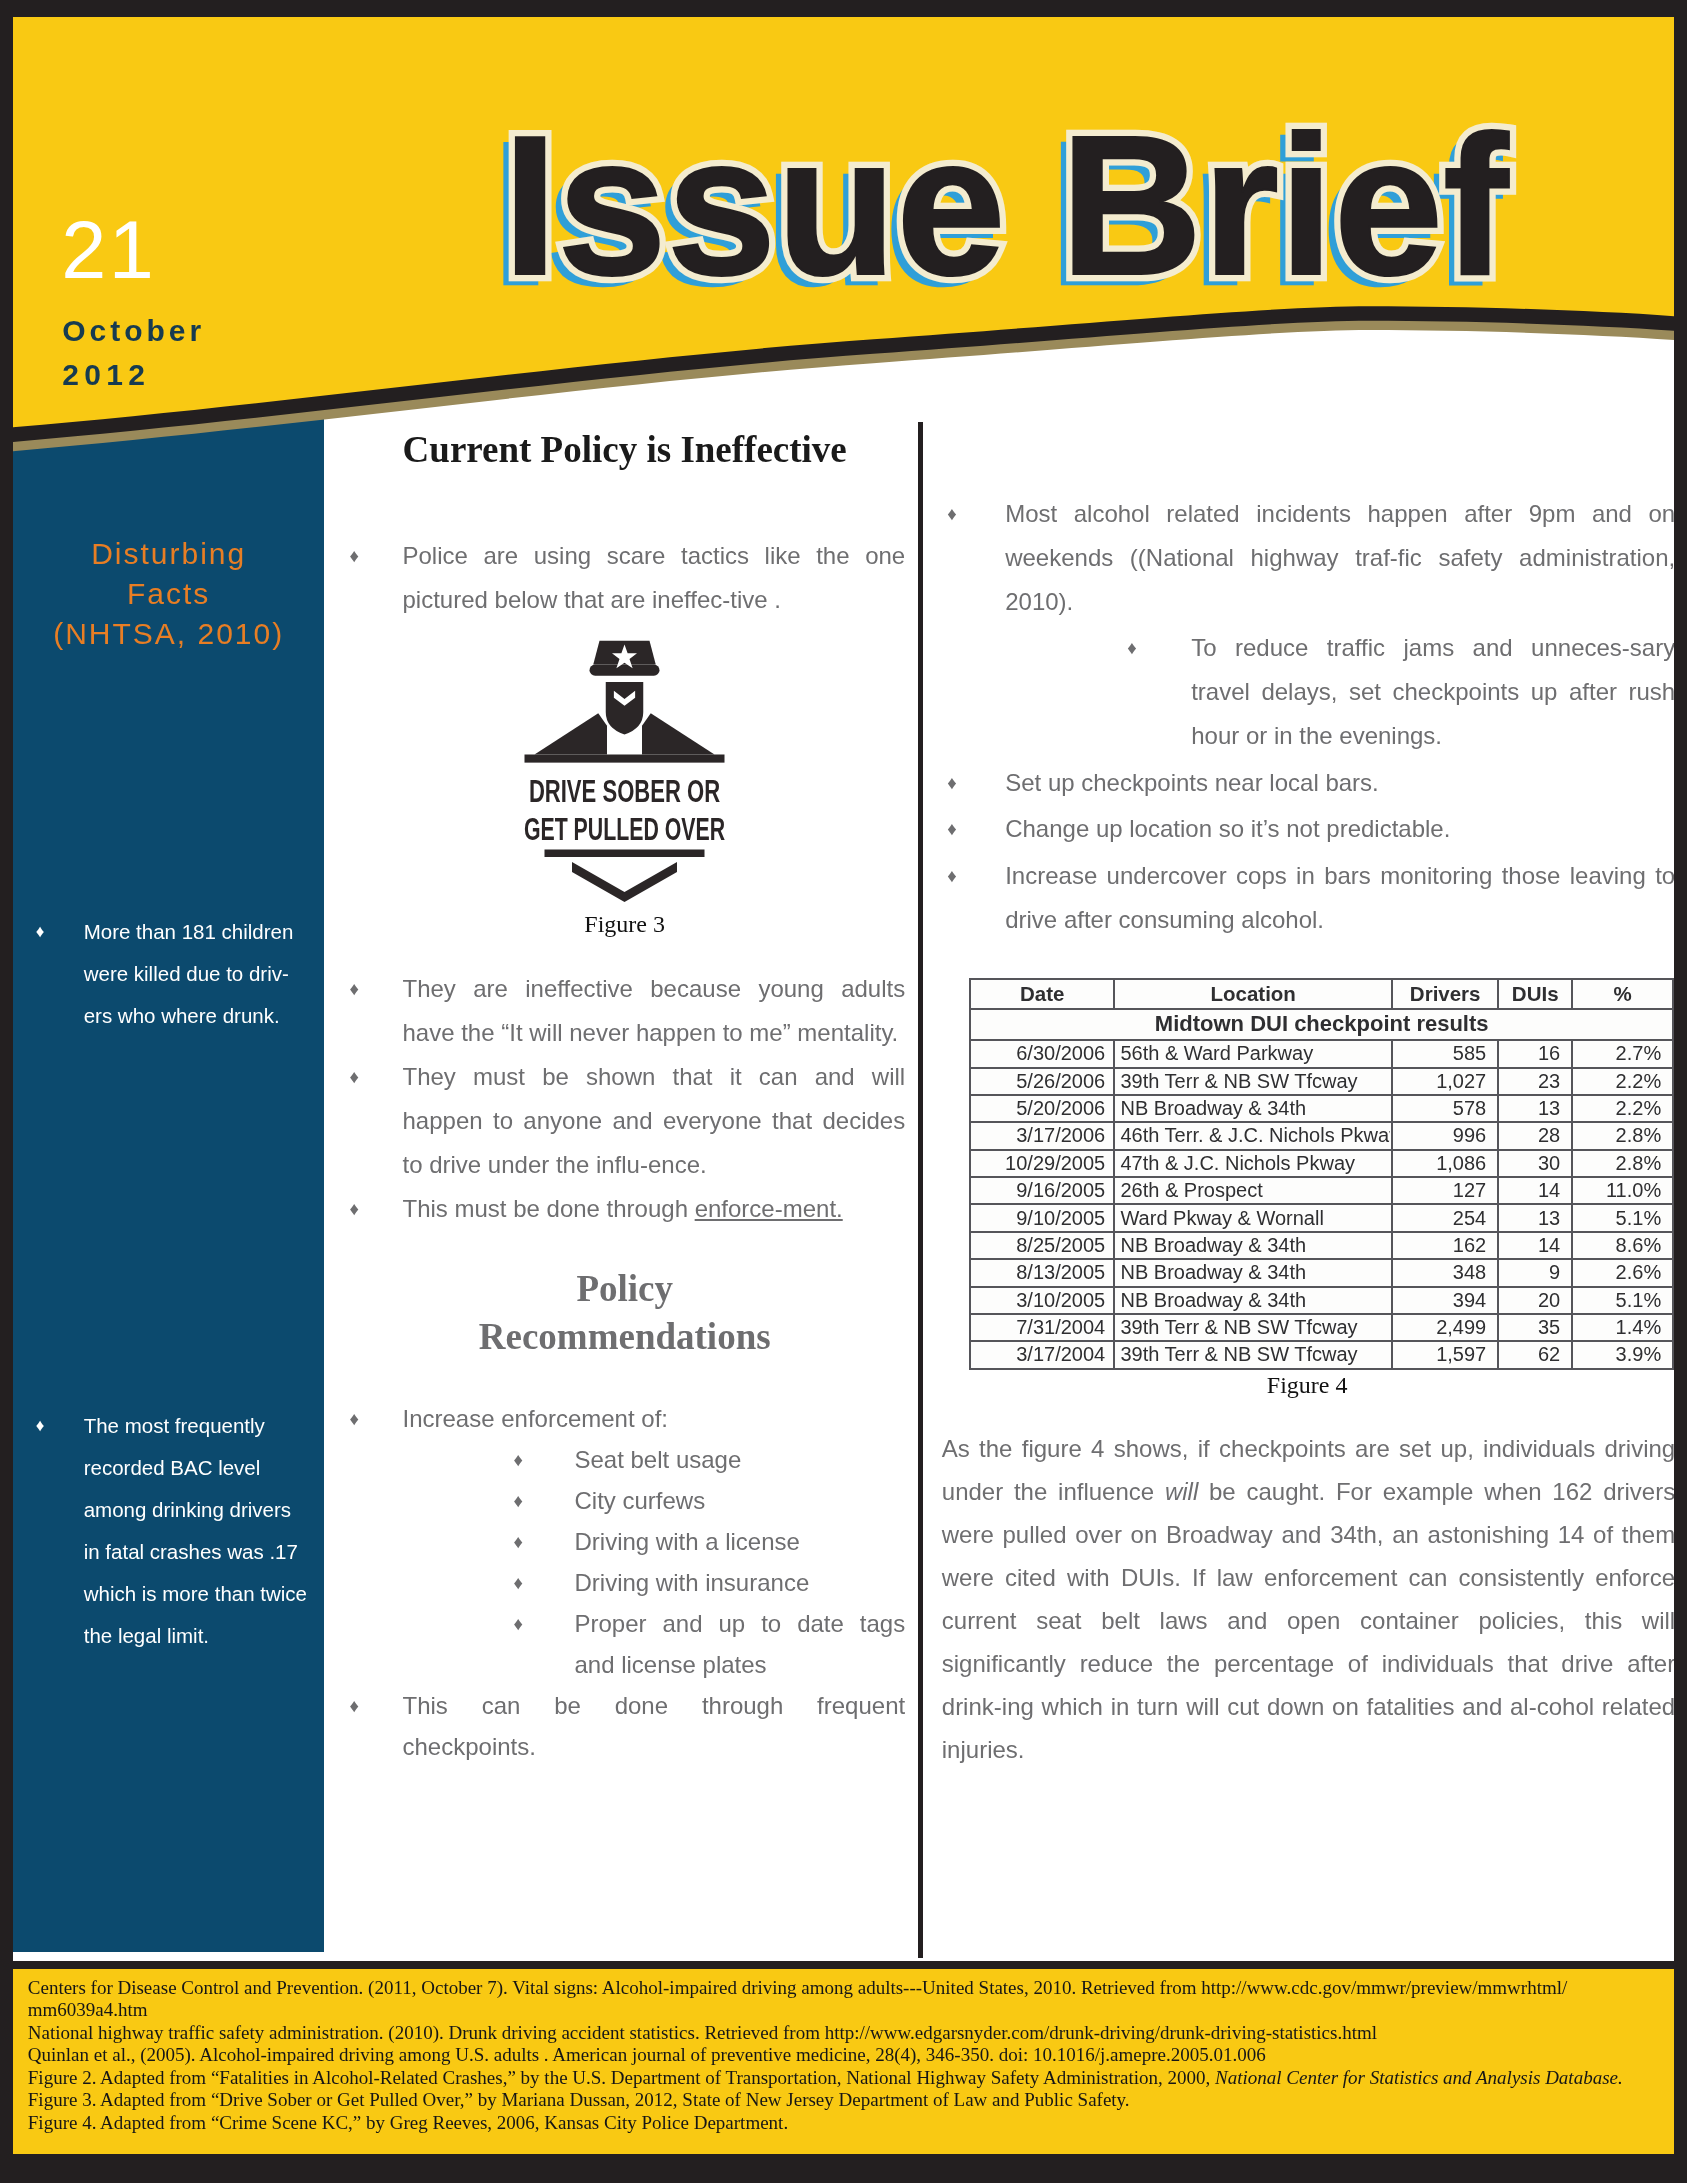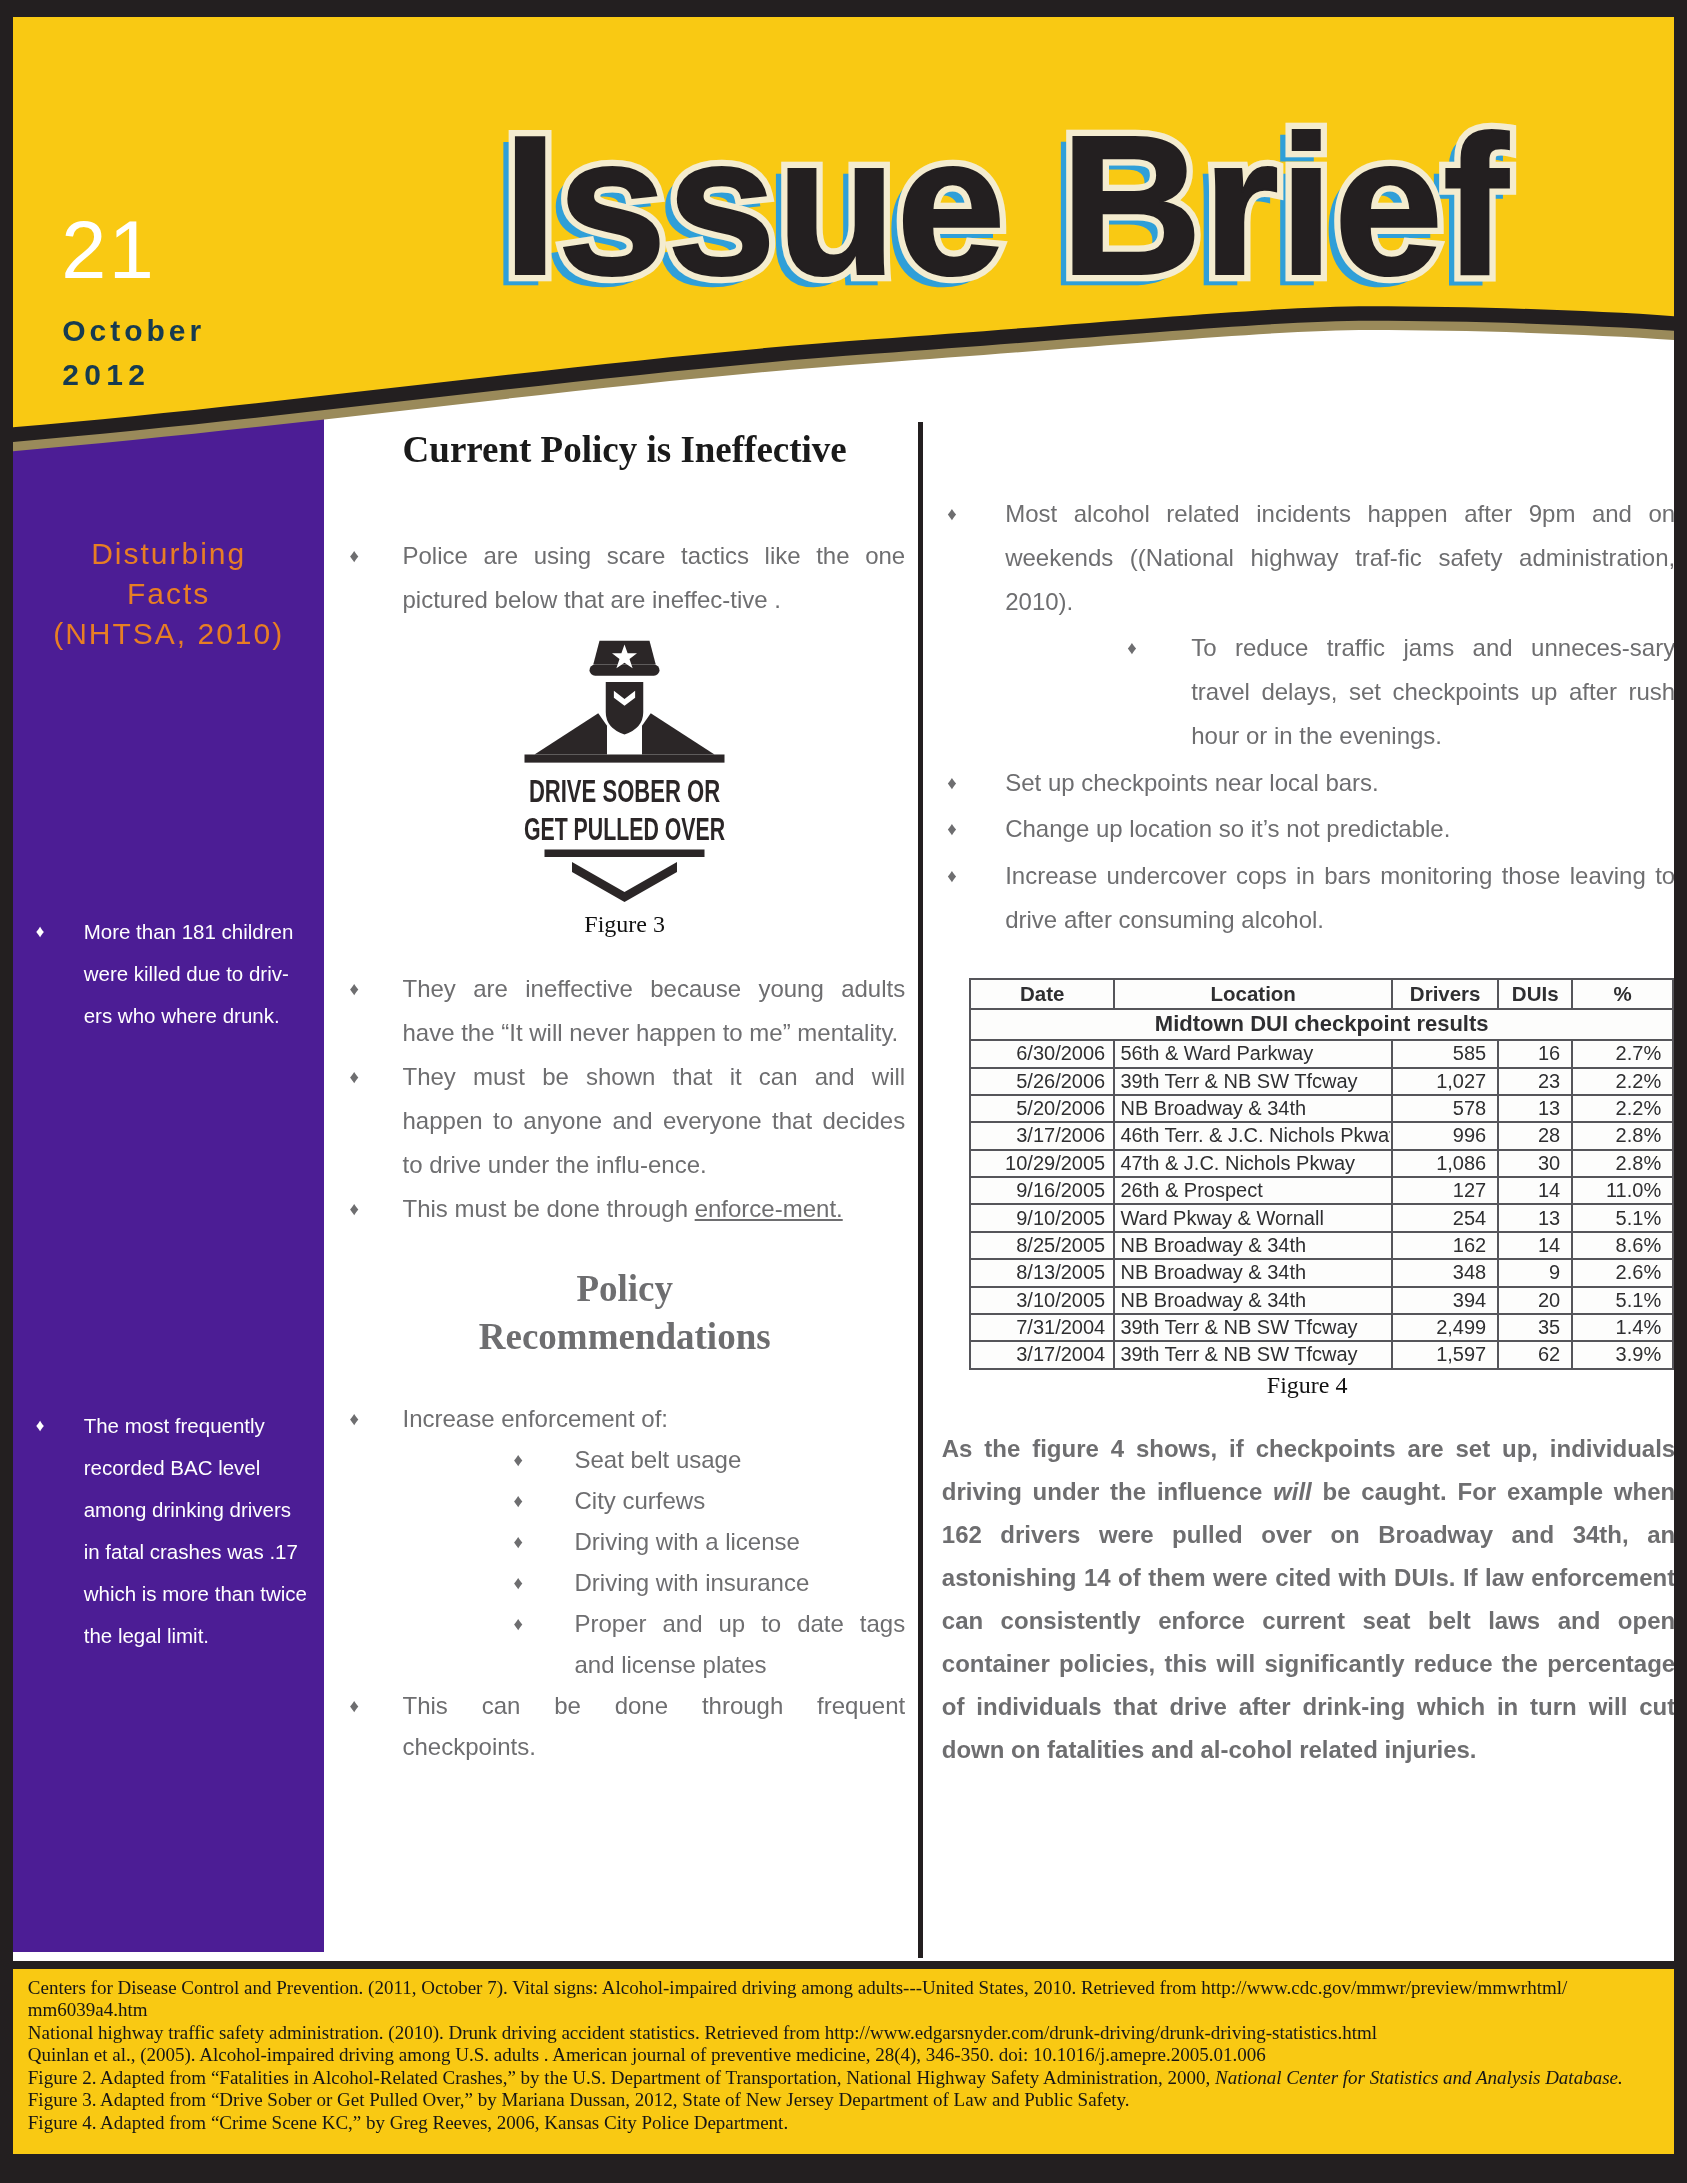--- a/index.html
+++ b/index.html
@@ -7,21 +7,21 @@
   .inner{position:absolute;left:13.2px;top:16.5px;width:1661px;height:2137px;background:#ffffff;overflow:hidden;}
 
   
   .header-svg{position:absolute;left:0;top:0;z-index:5;pointer-events:none;}
   .brand-text{font-family:"Liberation Sans",sans-serif;font-weight:bold;}
   .issue-no{position:absolute;left:48px;top:193px;z-index:6;color:#ffffff;font-size:81px;font-weight:400;letter-spacing:2.6px;line-height:1;}
   .issue-month{position:absolute;left:49px;top:299px;z-index:6;color:#173B50;font-size:30px;font-weight:bold;letter-spacing:4px;line-height:1;}
   .issue-year{position:absolute;left:49px;top:343px;z-index:6;color:#173B50;font-size:30px;font-weight:bold;letter-spacing:5.3px;line-height:1;}
 
   
-  .sidebar{position:absolute;left:0;top:357px;width:311px;height:1578px;background:#4c1d95;z-index:1;}
+  .sidebar{position:absolute;left:0;top:357px;width:311px;height:1578px;background:#0c4a6e;z-index:1;}
   .sidebar-title{position:absolute;left:0;top:160px;width:311px;text-align:center;color:#E87E24;font-size:30px;line-height:40px;letter-spacing:2px;}
   .sidebar-facts{position:absolute;left:0;top:537px;width:311px;}
   .sidebar-facts .b-item{display:flex;color:#ffffff;font-size:20.5px;line-height:42px;padding-left:22.5px;}
   .sidebar-facts .b-item + .b-item{margin-top:368px;}
   .sidebar-facts .b-mark{width:48px;flex:0 0 48px;font-size:17px;color:#ffffff;}
 
   
   .divider{position:absolute;left:905px;top:405px;width:4.6px;height:1536px;background:#231F20;z-index:2;}
 
   .col-middle{position:absolute;left:331px;top:397px;width:561px;z-index:2;color:#6E6E70;}
@@ -61,21 +61,21 @@
   .dui-table th,.dui-table td{border:2px solid #55555a;padding:0.7px 5.3px;height:24px;overflow:hidden;white-space:nowrap;}
   .dui-table .t-title{font-size:22px;font-weight:bold;text-align:center;height:28px;}
   .dui-table thead th{font-size:20.5px;font-weight:bold;text-align:center;height:26.5px;}
   .dui-table td{font-size:20px;}
   .dui-table td.c-date{text-align:right;padding-right:8px;}
   .dui-table td.c-loc{text-align:left;border-radius:11px;}
   .dui-table td.c-num{text-align:right;padding-right:11px;margin-left:24px;}
   .dui-table .t-foot td{font-size:19px;text-align:left;height:24px;}
   .col-right .fig-caption{margin-top:2.6px;}
 
-  .closing{margin:28px 0 0 2.6px;font-size:24px;line-height:43px;text-align:justify;font-weight:bold;}
+  .closing{margin:28px 0 0 2.6px;font-size:24px;line-height:43px;text-align:justify;}
 
   
   .footer-line{position:absolute;left:0;top:1944px;width:1661px;height:8.6px;background:#231F20;z-index:3;}
   .footer{position:absolute;left:0;top:1952px;width:1661px;height:185px;background:#F9C913;z-index:3;
           padding:8px 14.6px;box-sizing:border-box;overflow:hidden;
           font-family:"Liberation Serif",serif;color:#161616;font-size:19px;line-height:22.5px;}
   .foot-ln{white-space:nowrap;}
   .foot-ln .i{font-style:italic;}
 </style>
 </head>

